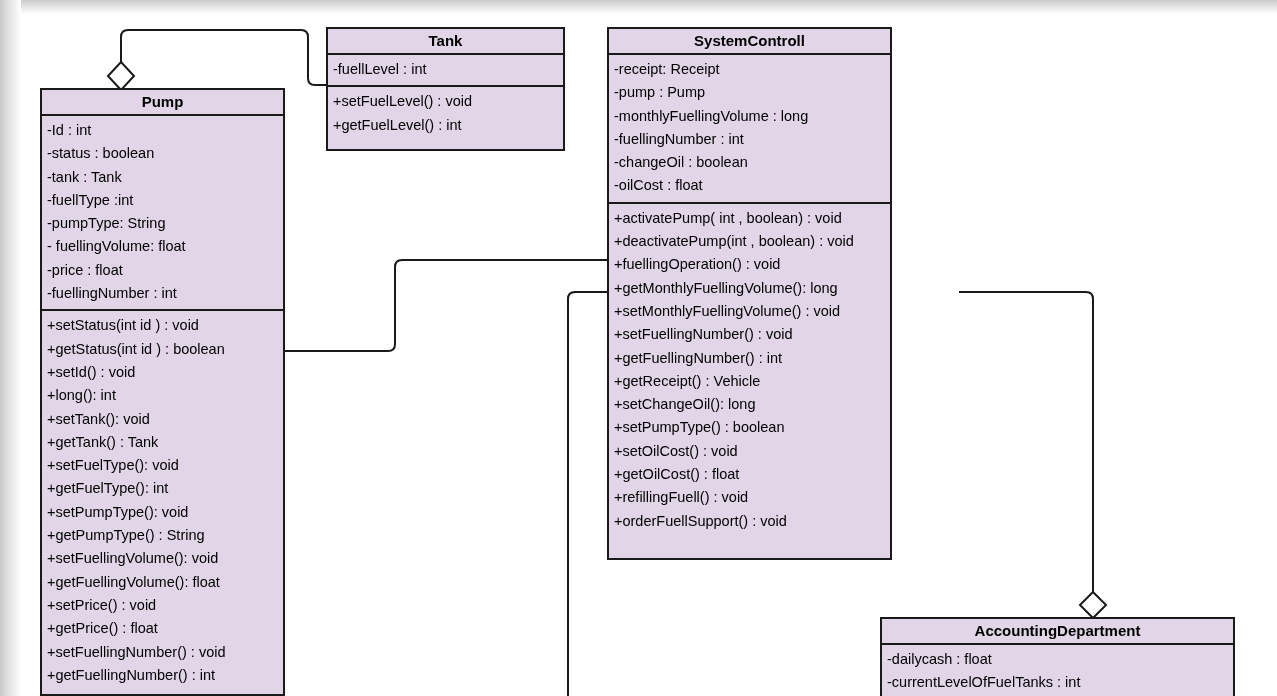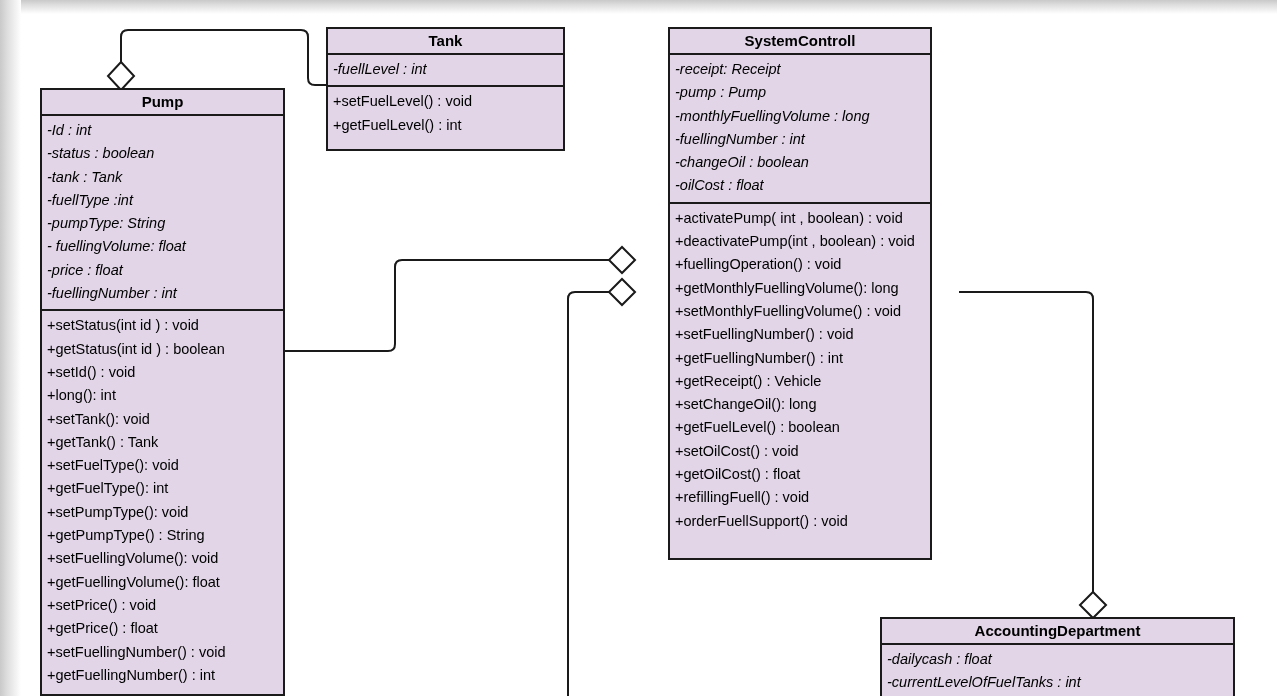--- a/index.html
+++ b/index.html
@@ -44,21 +44,20 @@
     padding: 3px 4px 4px 4px;
     line-height: 17px;
     border-bottom: 2px solid #1a1a1a;
     white-space: nowrap;
   }
   .uml-compartment {
     padding: 3px 0 4px 0;
   }
   .uml-compartment.bordered {
     border-bottom: 2px solid #1a1a1a;
-    font-style: italic;
   }
   .uml-member {
     font-size: 14.5px;
     color: #000000;
     line-height: 23.3px;
     padding: 0 5px;
     white-space: nowrap;
   }
 
   svg#connectors {
@@ -138,41 +137,41 @@
     <div class="uml-title">Tank</div>
     <div class="uml-compartment bordered">
       <div class="uml-member">-fuellLevel : int</div>
     </div>
     <div class="uml-compartment">
       <div class="uml-member">+setFuelLevel() : void</div>
       <div class="uml-member">+getFuelLevel() : int</div>
     </div>
   </div>
 
-  <div class="uml-class" style="left:668px; top:27px; width:264px; height:533px;">
+  <div class="uml-class" style="left:607px; top:27px; width:285px; height:533px;">
     <div class="uml-title">SystemControll</div>
     <div class="uml-compartment bordered">
       <div class="uml-member">-receipt: Receipt</div>
       <div class="uml-member">-pump : Pump</div>
       <div class="uml-member">-monthlyFuellingVolume : long</div>
       <div class="uml-member">-fuellingNumber : int</div>
       <div class="uml-member">-changeOil : boolean</div>
       <div class="uml-member">-oilCost : float</div>
     </div>
     <div class="uml-compartment">
       <div class="uml-member">+activatePump( int  , boolean) : void</div>
       <div class="uml-member">+deactivatePump(int , boolean) : void</div>
       <div class="uml-member">+fuellingOperation() : void</div>
       <div class="uml-member">+getMonthlyFuellingVolume(): long</div>
       <div class="uml-member">+setMonthlyFuellingVolume() : void</div>
       <div class="uml-member">+setFuellingNumber() : void</div>
       <div class="uml-member">+getFuellingNumber() : int</div>
       <div class="uml-member">+getReceipt() : Vehicle</div>
       <div class="uml-member">+setChangeOil(): long</div>
-      <div class="uml-member">+getFuelLevel()  : boolean</div>
+      <div class="uml-member">+setPumpType()  : boolean</div>
       <div class="uml-member">+setOilCost() : void</div>
       <div class="uml-member">+getOilCost() : float</div>
       <div class="uml-member">+refillingFuell() : void</div>
       <div class="uml-member">+orderFuellSupport() : void</div>
     </div>
   </div>
 
   <div class="uml-class" style="left:880px; top:617px; width:355px; height:110px;">
     <div class="uml-title">AccountingDepartment</div>
     <div class="uml-compartment bordered">

